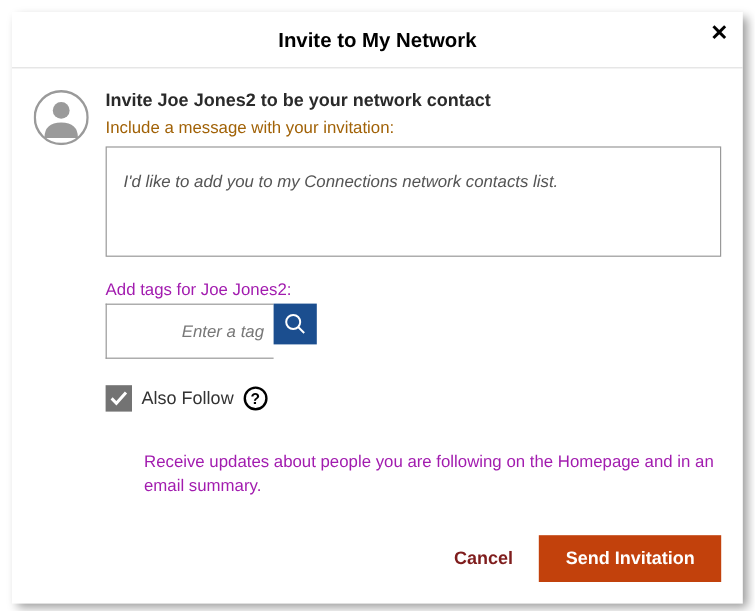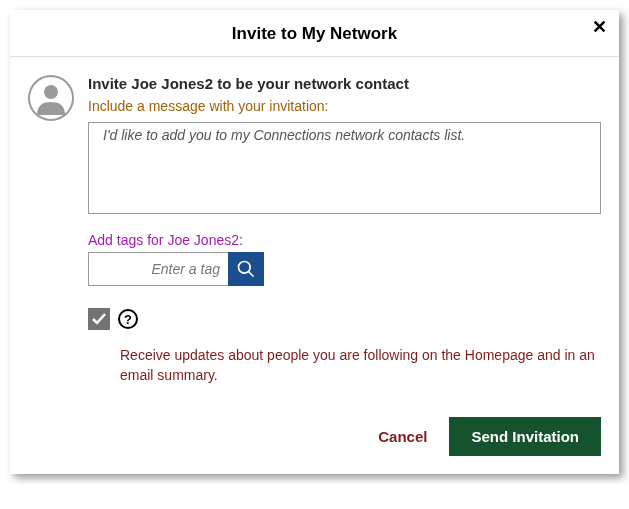--- a/index.html
+++ b/index.html
@@ -69,39 +69,39 @@
     }
     .include-label {
       font-size: 14px;
       color: #a16207;
       margin-bottom: 8px;
     }
     .message-box {
       width: 100%;
       height: 92px;
       border: 1px solid #999;
-      padding: 4px 14px;
+      padding: 20px 14px;
       font-size: 14px;
       font-style: italic;
       color: #555;
       resize: none;
       font-family: inherit;
     }
     .tags-label {
       font-size: 14px;
       color: #a21caf;
       margin-top: 14px;
       margin-bottom: 4px;
     }
     .tag-row {
       display: flex;
     }
     .tag-input {
       width: 140px;
-      height: 34px;
+      height: 46px;
       border: 1px solid #999;
       border-right: none;
       padding: 0 8px;
       font-size: 14px;
       font-style: italic;
       color: #777;
       text-align: right;
       font-family: inherit;
     }
     .tag-input::placeholder {
@@ -155,42 +155,42 @@
       display: flex;
       align-items: center;
       justify-content: center;
       font-size: 13px;
       font-weight: bold;
       color: #000;
       cursor: pointer;
     }
     .follow-desc {
       font-size: 14px;
-      color: #7f1d1d;
-      margin-top: 16px;
+      color: #a21caf;
+      margin-top: 32px;
       margin-left: 32px;
       line-height: 1.4;
     }
     .dialog-footer {
       padding: 22px 18px 18px 18px;
       display: flex;
       justify-content: flex-end;
       align-items: center;
       gap: 22px;
     }
     .cancel-btn {
       background: none;
       border: none;
       color: #7f1d1d;
       font-size: 15px;
       font-weight: bold;
       cursor: pointer;
     }
     .send-btn {
-      background: #14532d;
+      background: #c2410c;
       border: none;
       color: #fff;
       font-size: 15px;
       font-weight: bold;
       padding: 11px 22px;
       cursor: pointer;
     }
   </style>
 </head>
 <body>
@@ -232,20 +232,21 @@
           </svg>
         </button>
       </div>
 
       <div class="follow-row">
         <div class="checkbox-box">
           <svg viewBox="0 0 16 16">
             <path d="M 2 8 L 6 12 L 14 3" stroke="#fff" stroke-width="2.5" fill="none"></path>
           </svg>
         </div>
+        <span class="follow-label">Also Follow</span>
         <div class="help-icon">
           <span>?</span>
         </div>
       </div>
 
       <div class="follow-desc">Receive updates about people you are following on the Homepage and in an email summary.</div>
     </div>
   </div>
 
   <div class="dialog-footer">

